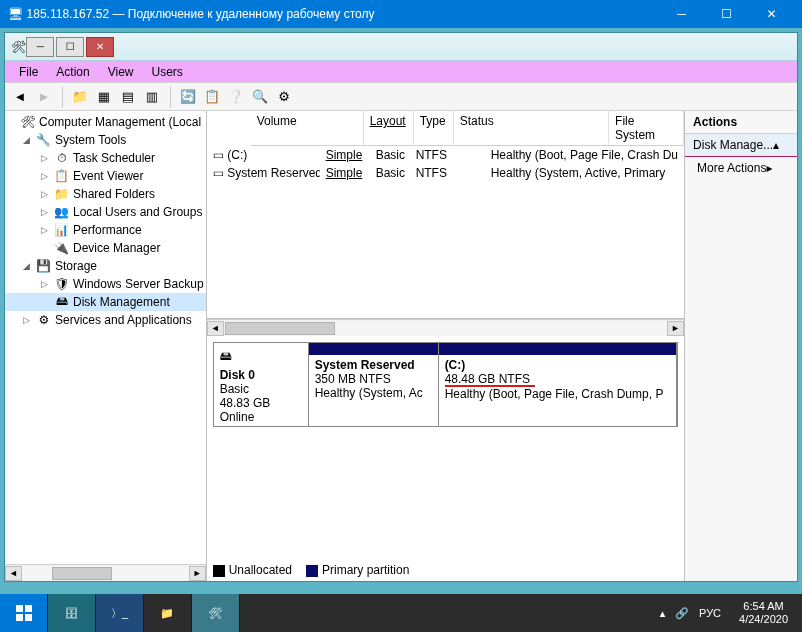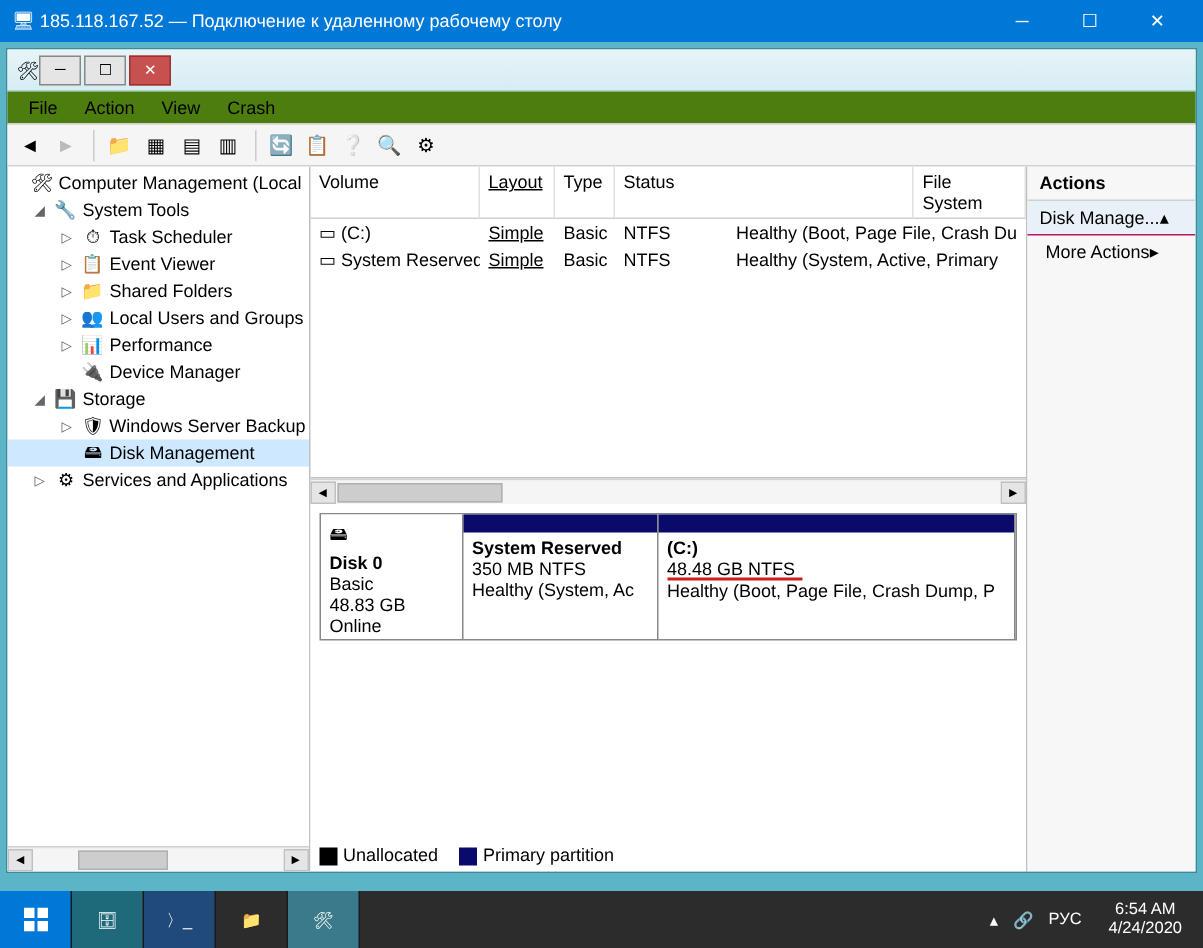--- a/index.html
+++ b/index.html
@@ -16,42 +16,42 @@
 
 .mmc { position: absolute; left: 4px; top: 4px; right: 4px; bottom: 12px; border: 1px solid #3a8a9a; background: #fff; display: flex; flex-direction: column; }
 .mmc-title { height: 28px; background: linear-gradient(#e8f4f7,#d5eef3); display: flex; align-items: center; padding: 0 6px; border-bottom: 1px solid #b0d0d8; }
 .mmc-title-text { flex: 1; text-align: center; font-size: 13px; }
 .win-btns { display: flex; gap: 2px; }
 .win-btn { width: 28px; height: 20px; border: 1px solid #888; display: flex; align-items: center; justify-content: center; font-size: 10px; background: #e5e5e5; }
 .win-btn.min { background: #e5e5e5; }
 .win-btn.max { background: #e5e5e5; }
 .win-btn.cls { background: #c75050; color: #fff; border-color: #a03030; }
 
-.menubar { height: 22px; display: flex; align-items: center; padding: 0 6px; border-bottom: 1px solid #d0d0d0; background: #4d7c0f; gap: 2px; }
+.menubar { height: 22px; display: flex; align-items: center; padding: 0 6px; border-bottom: 1px solid #d0d0d0; background: #f0abfc; gap: 2px; }
 .menubar span { padding: 2px 8px; }
 
 .toolbar { height: 28px; display: flex; align-items: center; padding: 0 4px; border-bottom: 1px solid #d0d0d0; background: #f5f5f5; gap: 2px; }
 .tool { width: 22px; height: 22px; display: flex; align-items: center; justify-content: center; border: 1px solid transparent; font-size: 13px; }
 .tool.sep { width: 6px; border-right: 1px solid #ccc; margin-right: 4px; }
 
 .mmc-body { flex: 1; display: flex; overflow: hidden; }
 
 
 .tree-panel { width: 225px; border-right: 1px solid #c0c0c0; overflow: hidden; background: #fff; position: relative; }
 .tree { padding: 2px 0; font-size: 12px; }
 .tnode { white-space: nowrap; padding: 1px 2px; display: flex; align-items: center; gap: 3px; }
 .tnode.sel { background: #cde8ff; }
 .twist { width: 10px; display: inline-block; font-size: 9px; color: #666; }
 .ticon { width: 16px; height: 16px; display: inline-flex; align-items: center; justify-content: center; font-size: 12px; }
 .i0 { padding-left: 2px; } .i1 { padding-left: 18px; } .i2 { padding-left: 36px; }
 
 
 .center { flex: 1; display: flex; flex-direction: column; border-right: 1px solid #c0c0c0; }
 .vol-table { flex: 0 0 auto; height: 208px; overflow: hidden; border-bottom: 1px solid #c0c0c0; }
-.thead { display: flex; border-bottom: 1px solid #d0d0d0; background: #fff; }
+.thead { display: flex; border-bottom: 1px solid #d0d0d0; background: #fff; margin-left: 44px; }
 .th { padding: 3px 6px; border-right: 1px solid #e0e0e0; font-size: 12px; }
 .trow { display: flex; padding: 1px 0; }
 .td { padding: 1px 6px; font-size: 12px; white-space: nowrap; overflow: hidden; }
 .c-vol { width: 113px; } .c-lay { width: 50px; text-decoration: underline; } .c-typ { width: 40px; } .c-fs { width: 75px; } .c-st { flex: 1; }
 
 .disk-area { flex: 1; padding: 6px; background: #fff; position: relative; }
 .disk-row { display: flex; border: 1px solid #888; height: 85px; margin-bottom: 6px; }
 .disk-lbl { width: 95px; border-right: 1px solid #888; padding: 4px 6px; font-size: 12px; background: #fff; }
 .disk-lbl b { display: block; }
 .part { border-right: 1px solid #888; padding: 0; display: flex; flex-direction: column; }
@@ -103,21 +103,21 @@
         <div class="win-btn min">─</div>
         <div class="win-btn max">☐</div>
         <div class="win-btn cls">✕</div>
       </div>
     </div>
 
     <div class="menubar">
       <span>File</span>
       <span>Action</span>
       <span>View</span>
-      <span>Crash</span>
+      <span>Users</span>
     </div>
 
     <div class="toolbar">
       <div class="tool">◄</div>
       <div class="tool" style="color:#bbb">►</div>
       <div class="tool sep"></div>
       <div class="tool">📁</div>
       <div class="tool">▦</div>
       <div class="tool">▤</div>
       <div class="tool">▥</div>

